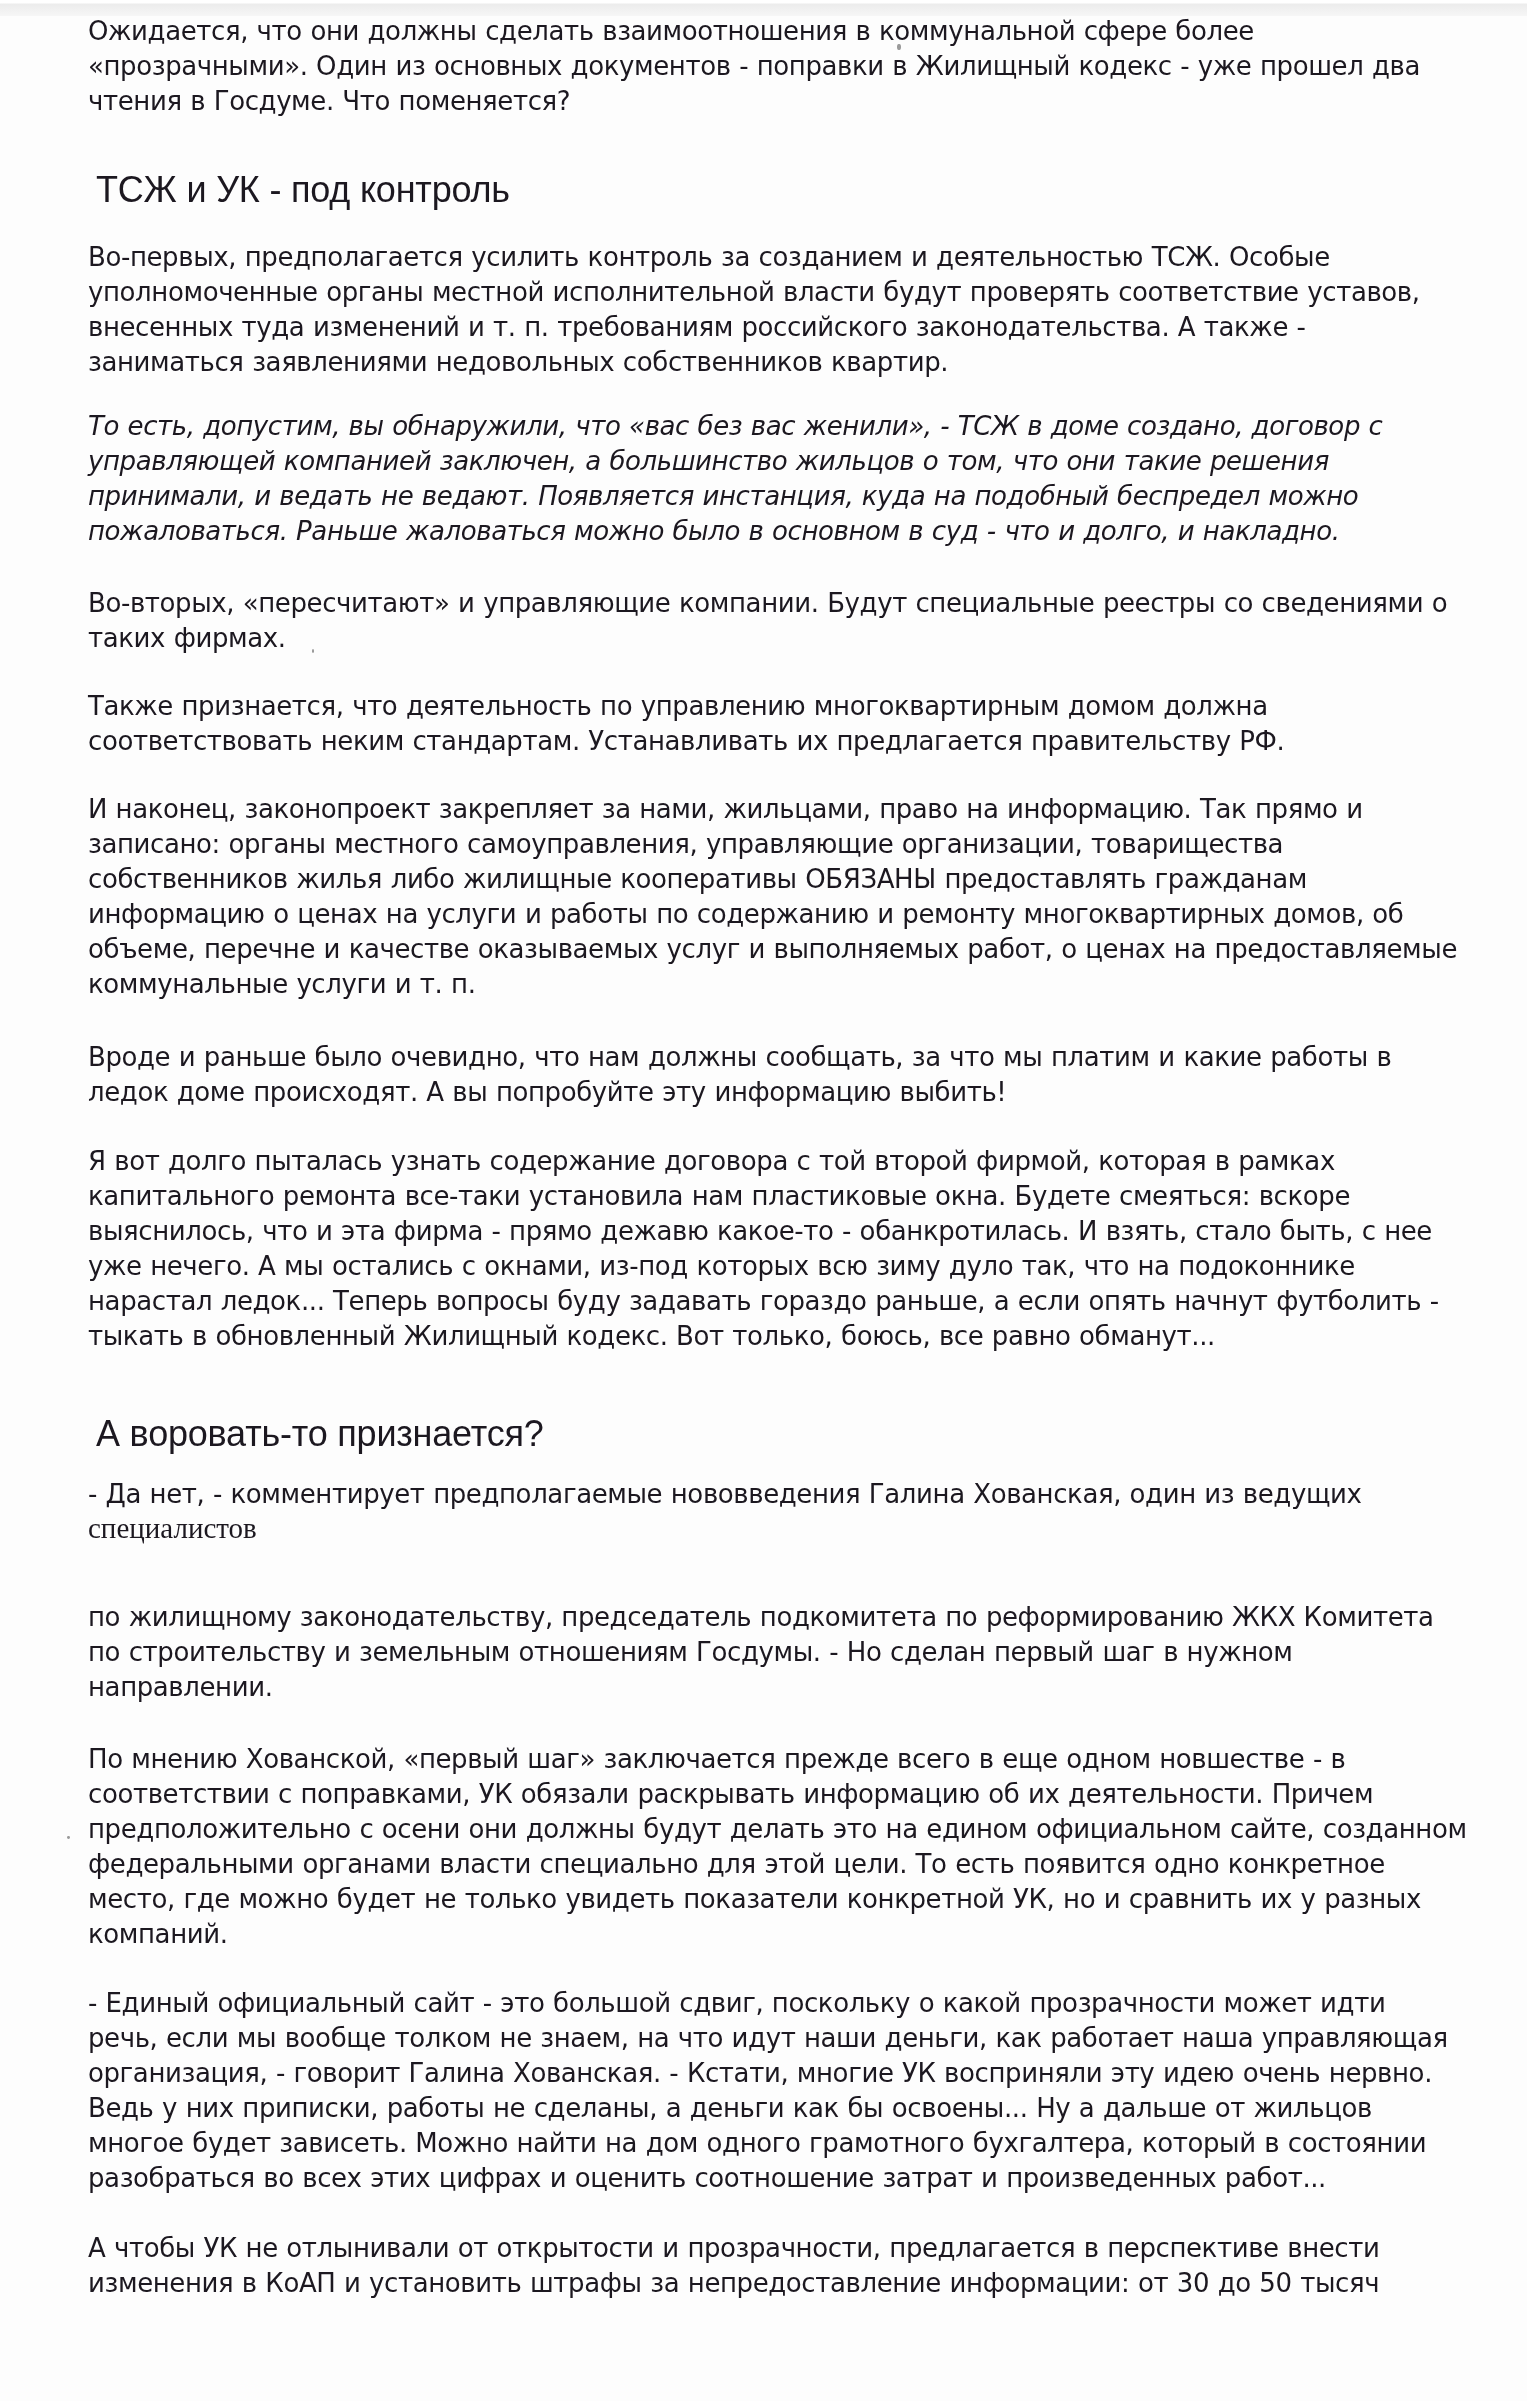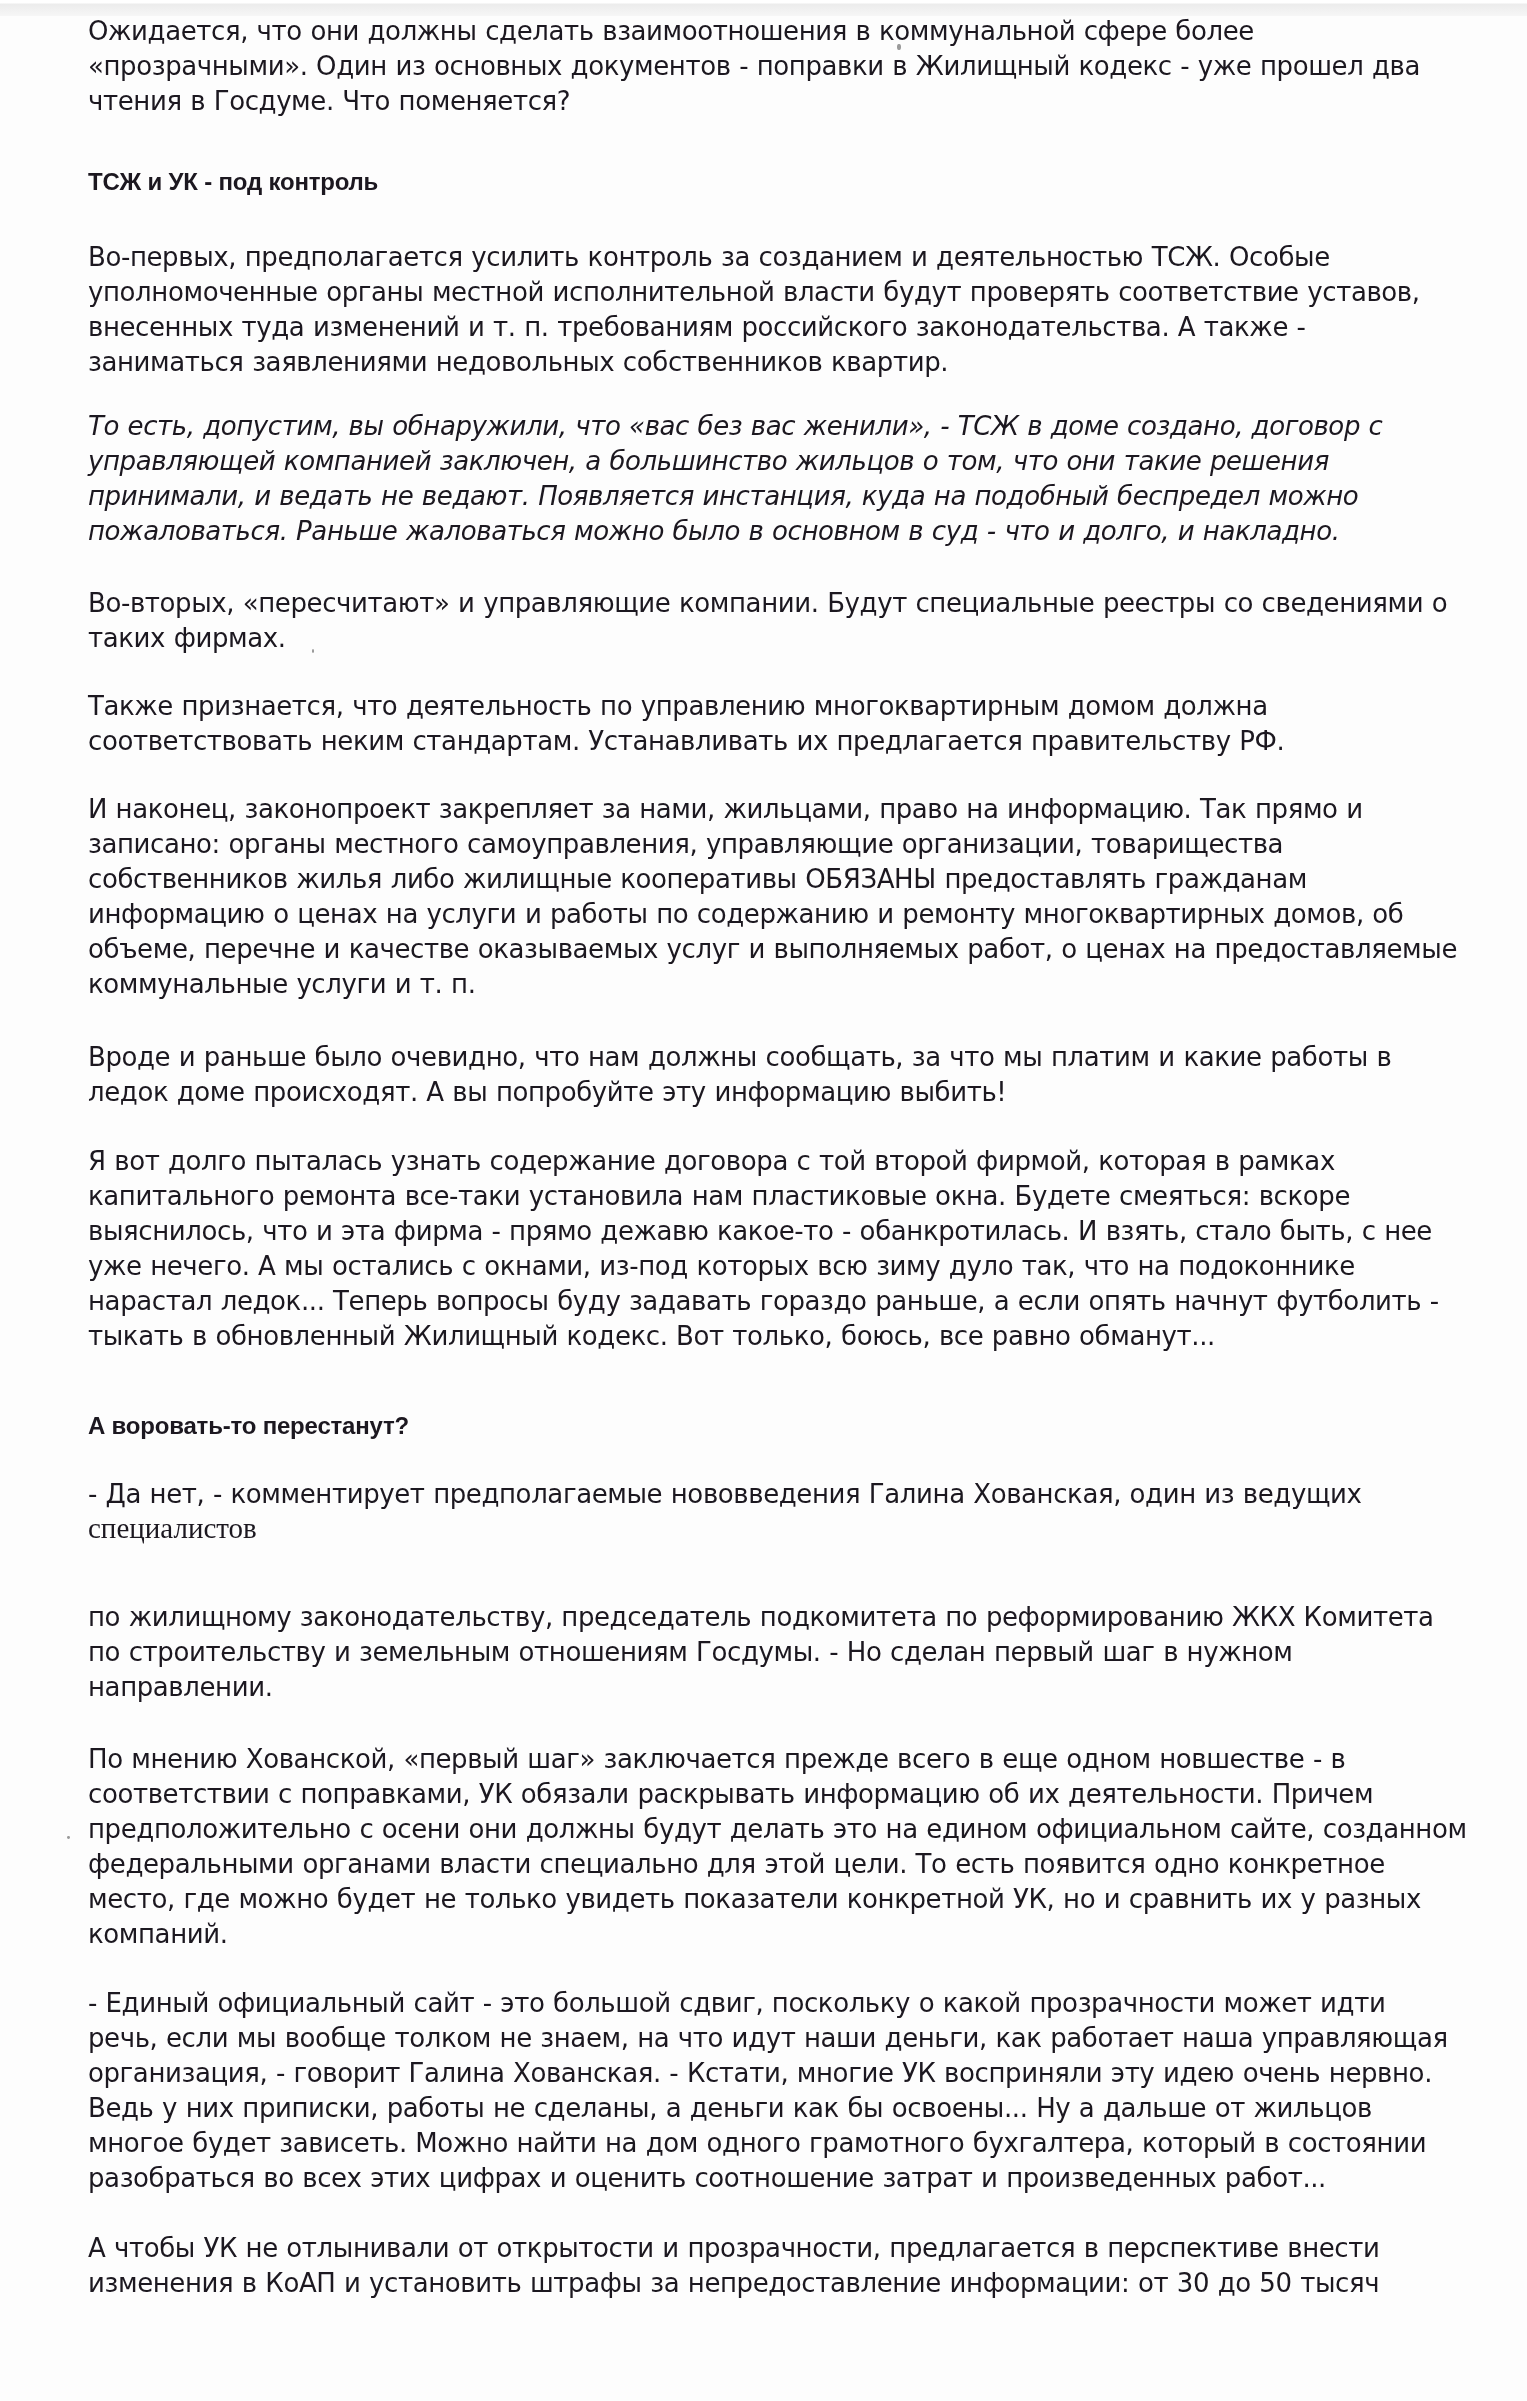--- a/index.html
+++ b/index.html
@@ -27,25 +27,25 @@
     font-family: "DejaVu Sans", sans-serif;
     font-size: 26px;
     line-height: 35px;
     height: 35px;
     letter-spacing: -0.4px;
     word-spacing: 0.7px;
   }
   .para { margin: 0; }
   .heading {
     font-family: "Liberation Sans", sans-serif;
-    font-weight: bold;
-    font-size: 24px;
+    font-weight: normal;
+    font-size: 36px;
     line-height: 35px;
     height: 35px;
-    margin: 0;
+    margin: 8px;
     letter-spacing: -0.2px;
   }
   .serif-small {
     font-family: "Liberation Serif", serif;
     font-size: 29px;
     line-height: 33px;
     height: 33px;
     display: block;
   }
   .speck { position: absolute; background: #9a9a9a; border-radius: 50%; }
@@ -105,21 +105,21 @@
 
   <div class="para" style="position:absolute; top:1131px;">
     <span class="line">Я вот долго пыталась узнать содержание договора с той второй фирмой, которая в рамках</span>
     <span class="line">капитального ремонта все-таки установила нам пластиковые окна. Будете смеяться: вскоре</span>
     <span class="line">выяснилось, что и эта фирма - прямо дежавю какое-то - обанкротилась. И взять, стало быть, с нее</span>
     <span class="line">уже нечего. А мы остались с окнами, из-под которых всю зиму дуло так, что на подоконнике</span>
     <span class="line">нарастал ледок... Теперь вопросы буду задавать гораздо раньше, а если опять начнут футболить -</span>
     <span class="line">тыкать в обновленный Жилищный кодекс. Вот только, боюсь, все равно обманут...</span>
   </div>
 
-  <h2 class="heading" style="position:absolute; top:1395px;">А воровать-то перестанут?</h2>
+  <h2 class="heading" style="position:absolute; top:1395px;">А воровать-то признается?</h2>
 
   <div class="para" style="position:absolute; top:1464px;">
     <span class="line">- Да нет, - комментирует предполагаемые нововведения Галина Хованская, один из ведущих</span>
     <span class="serif-small">специалистов</span>
   </div>
 
   <div class="para" style="position:absolute; top:1587px;">
     <span class="line">по жилищному законодательству, председатель подкомитета по реформированию ЖКХ Комитета</span>
     <span class="line">по строительству и земельным отношениям Госдумы. - Но сделан первый шаг в нужном</span>
     <span class="line">направлении.</span>

